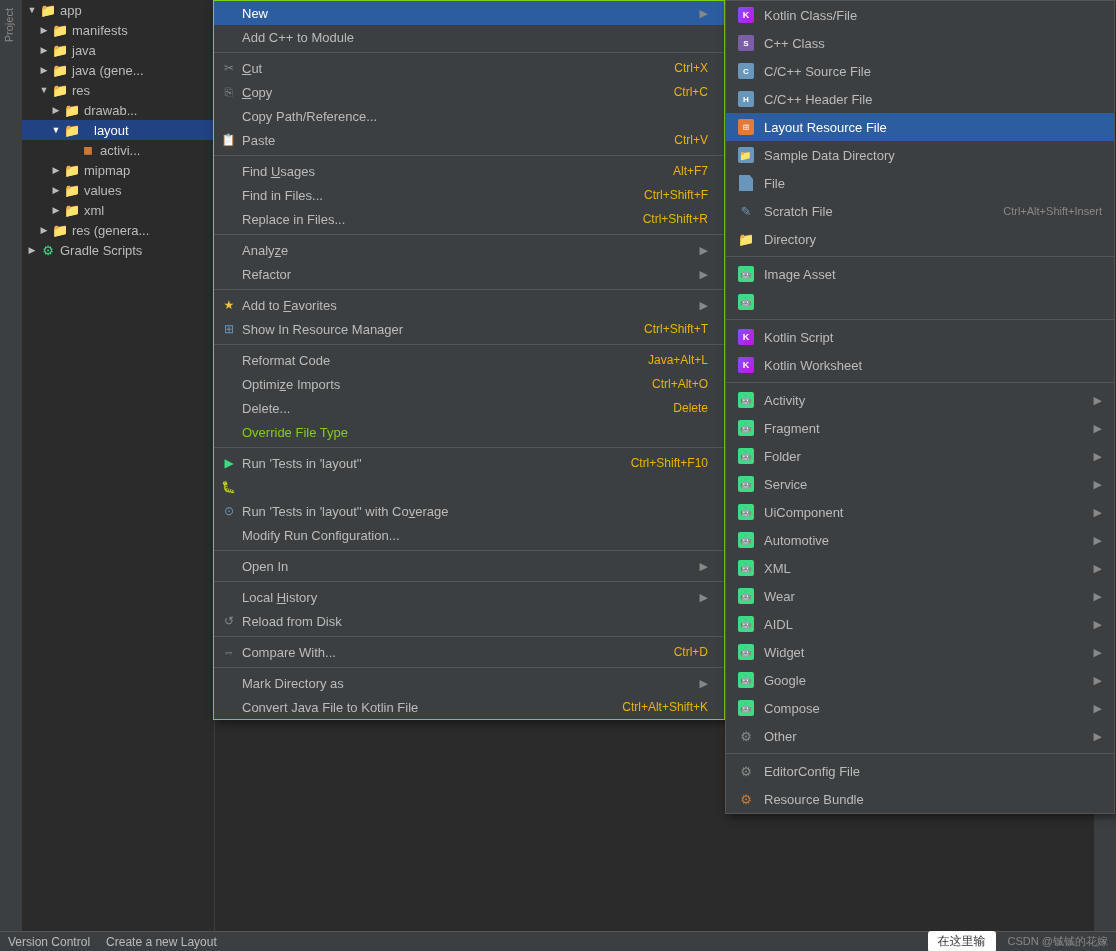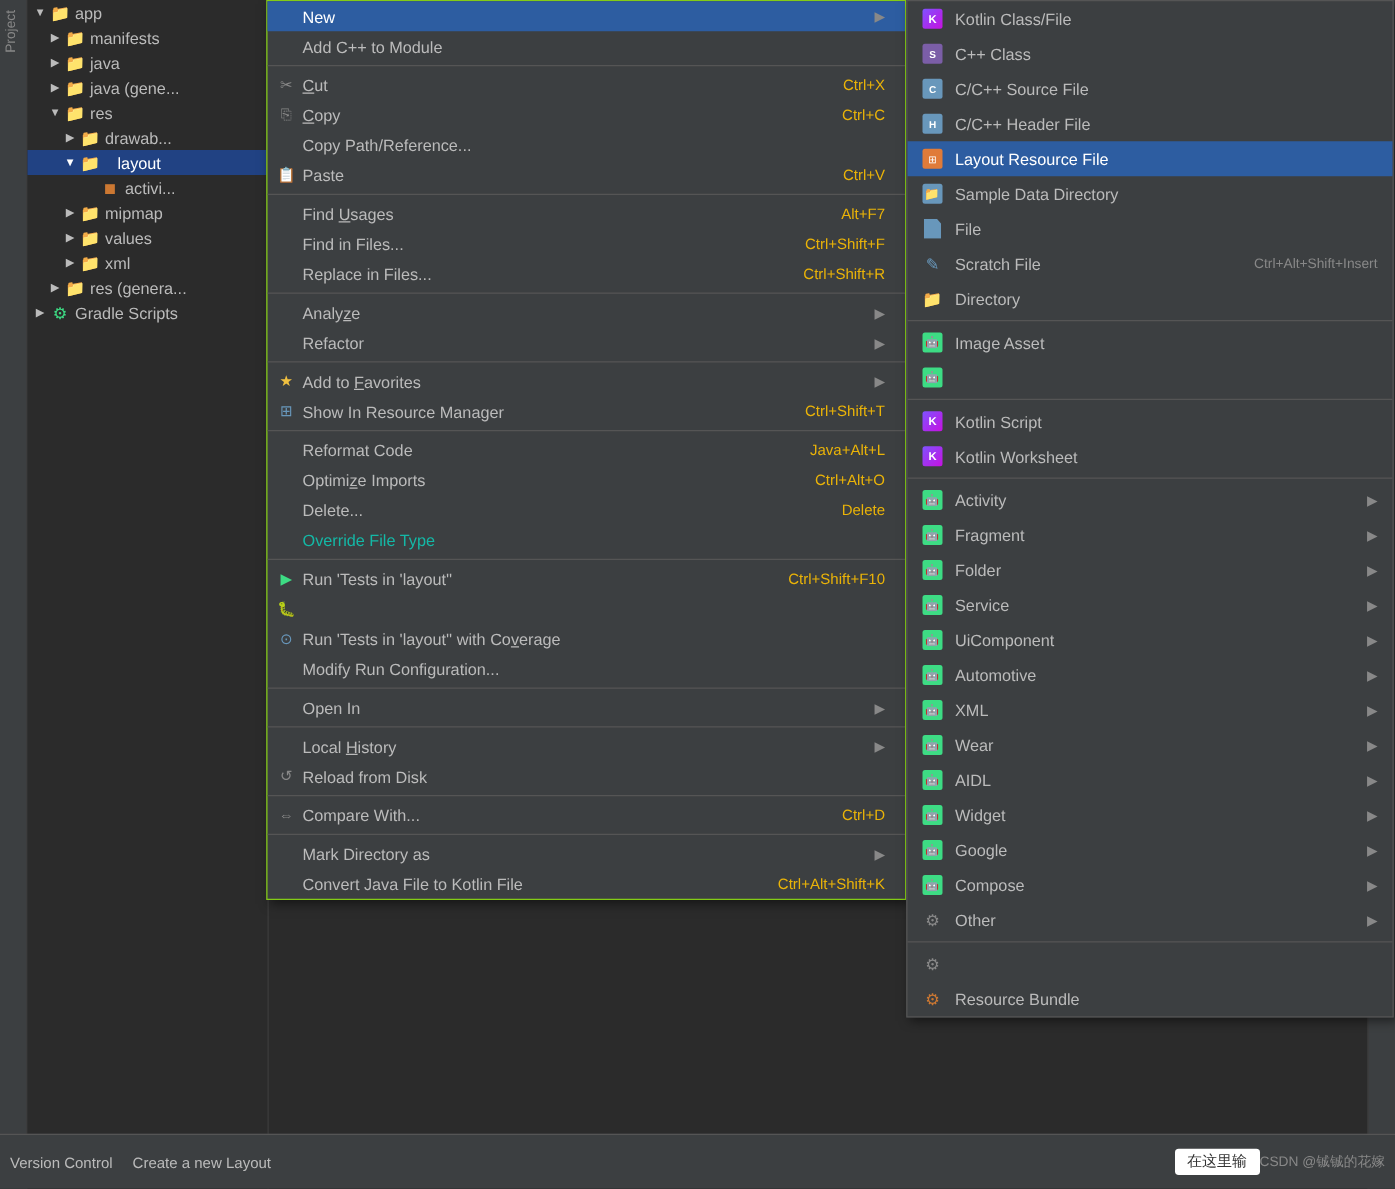--- a/index.html
+++ b/index.html
@@ -78,21 +78,21 @@
 
     .menu-item {
       display: flex;
       align-items: center;
       padding: 4px 16px 4px 28px;
       cursor: pointer;
       position: relative;
       min-height: 24px;
     }
     .menu-item.highlighted { background: #2d5da1; color: #ffffff; }
-    .menu-item.disabled { color: #14b8a6; cursor: default; }
+    .menu-item.disabled { color: #84cc16; cursor: default; }
 
     .menu-item-label {
       flex: 1;
       font-size: 13px;
     }
 
     .menu-shortcut {
       font-size: 12px;
       color: #eab308;
       margin-left: 20px;
@@ -205,21 +205,21 @@
       display: flex; align-items: center; justify-content: center;
       color: #1a1a1a; font-size: 9px;
     }
 
     
     .status-bar {
       position: absolute;
       bottom: 0;
       left: 0;
       right: 0;
-      height: 44px;
+      height: 20px;
       background: #3c3f41;
       border-top: 1px solid #555555;
       display: flex;
       align-items: center;
       padding: 0 8px;
       font-size: 12px;
       color: #bbbbbb;
     }
 
     
@@ -722,31 +722,32 @@
     </span>
     <span class="submenu-label">Other</span>
     <span class="submenu-arrow">▶</span>
   </div>
   <div class="submenu-separator"></div>
 
   <div class="submenu-item">
     <span class="submenu-icon">
       <span style="font-size:13px;color:#888888;">⚙</span>
     </span>
+    <span class="submenu-label">EditorConfig File</span>
   </div>
 
   <div class="submenu-item">
     <span class="submenu-icon">
       <span style="font-size:13px;color:#cc7832;">⚙</span>
     </span>
     <span class="submenu-label">Resource Bundle</span>
   </div>
 </div>
 
 <div class="status-bar">
   <span style="cursor:pointer;margin-right:16px;">Version Control</span>
   <span>Create a new Layout</span>
 
-  <div style="position:absolute;right:8px;display:flex;align-items:center;">
+  <div style="position:absolute;right:8px;display:flex;align-items:center;gap:12px;">
     <span style="background:#ffffff;color:#333;padding:2px 10px;border-radius:3px;font-size:12px;">在这里输</span>
     <span style="font-size:11px;color:#888;">CSDN @铖铖的花嫁</span>
   </div>
 </div>
 
 </body></html>

